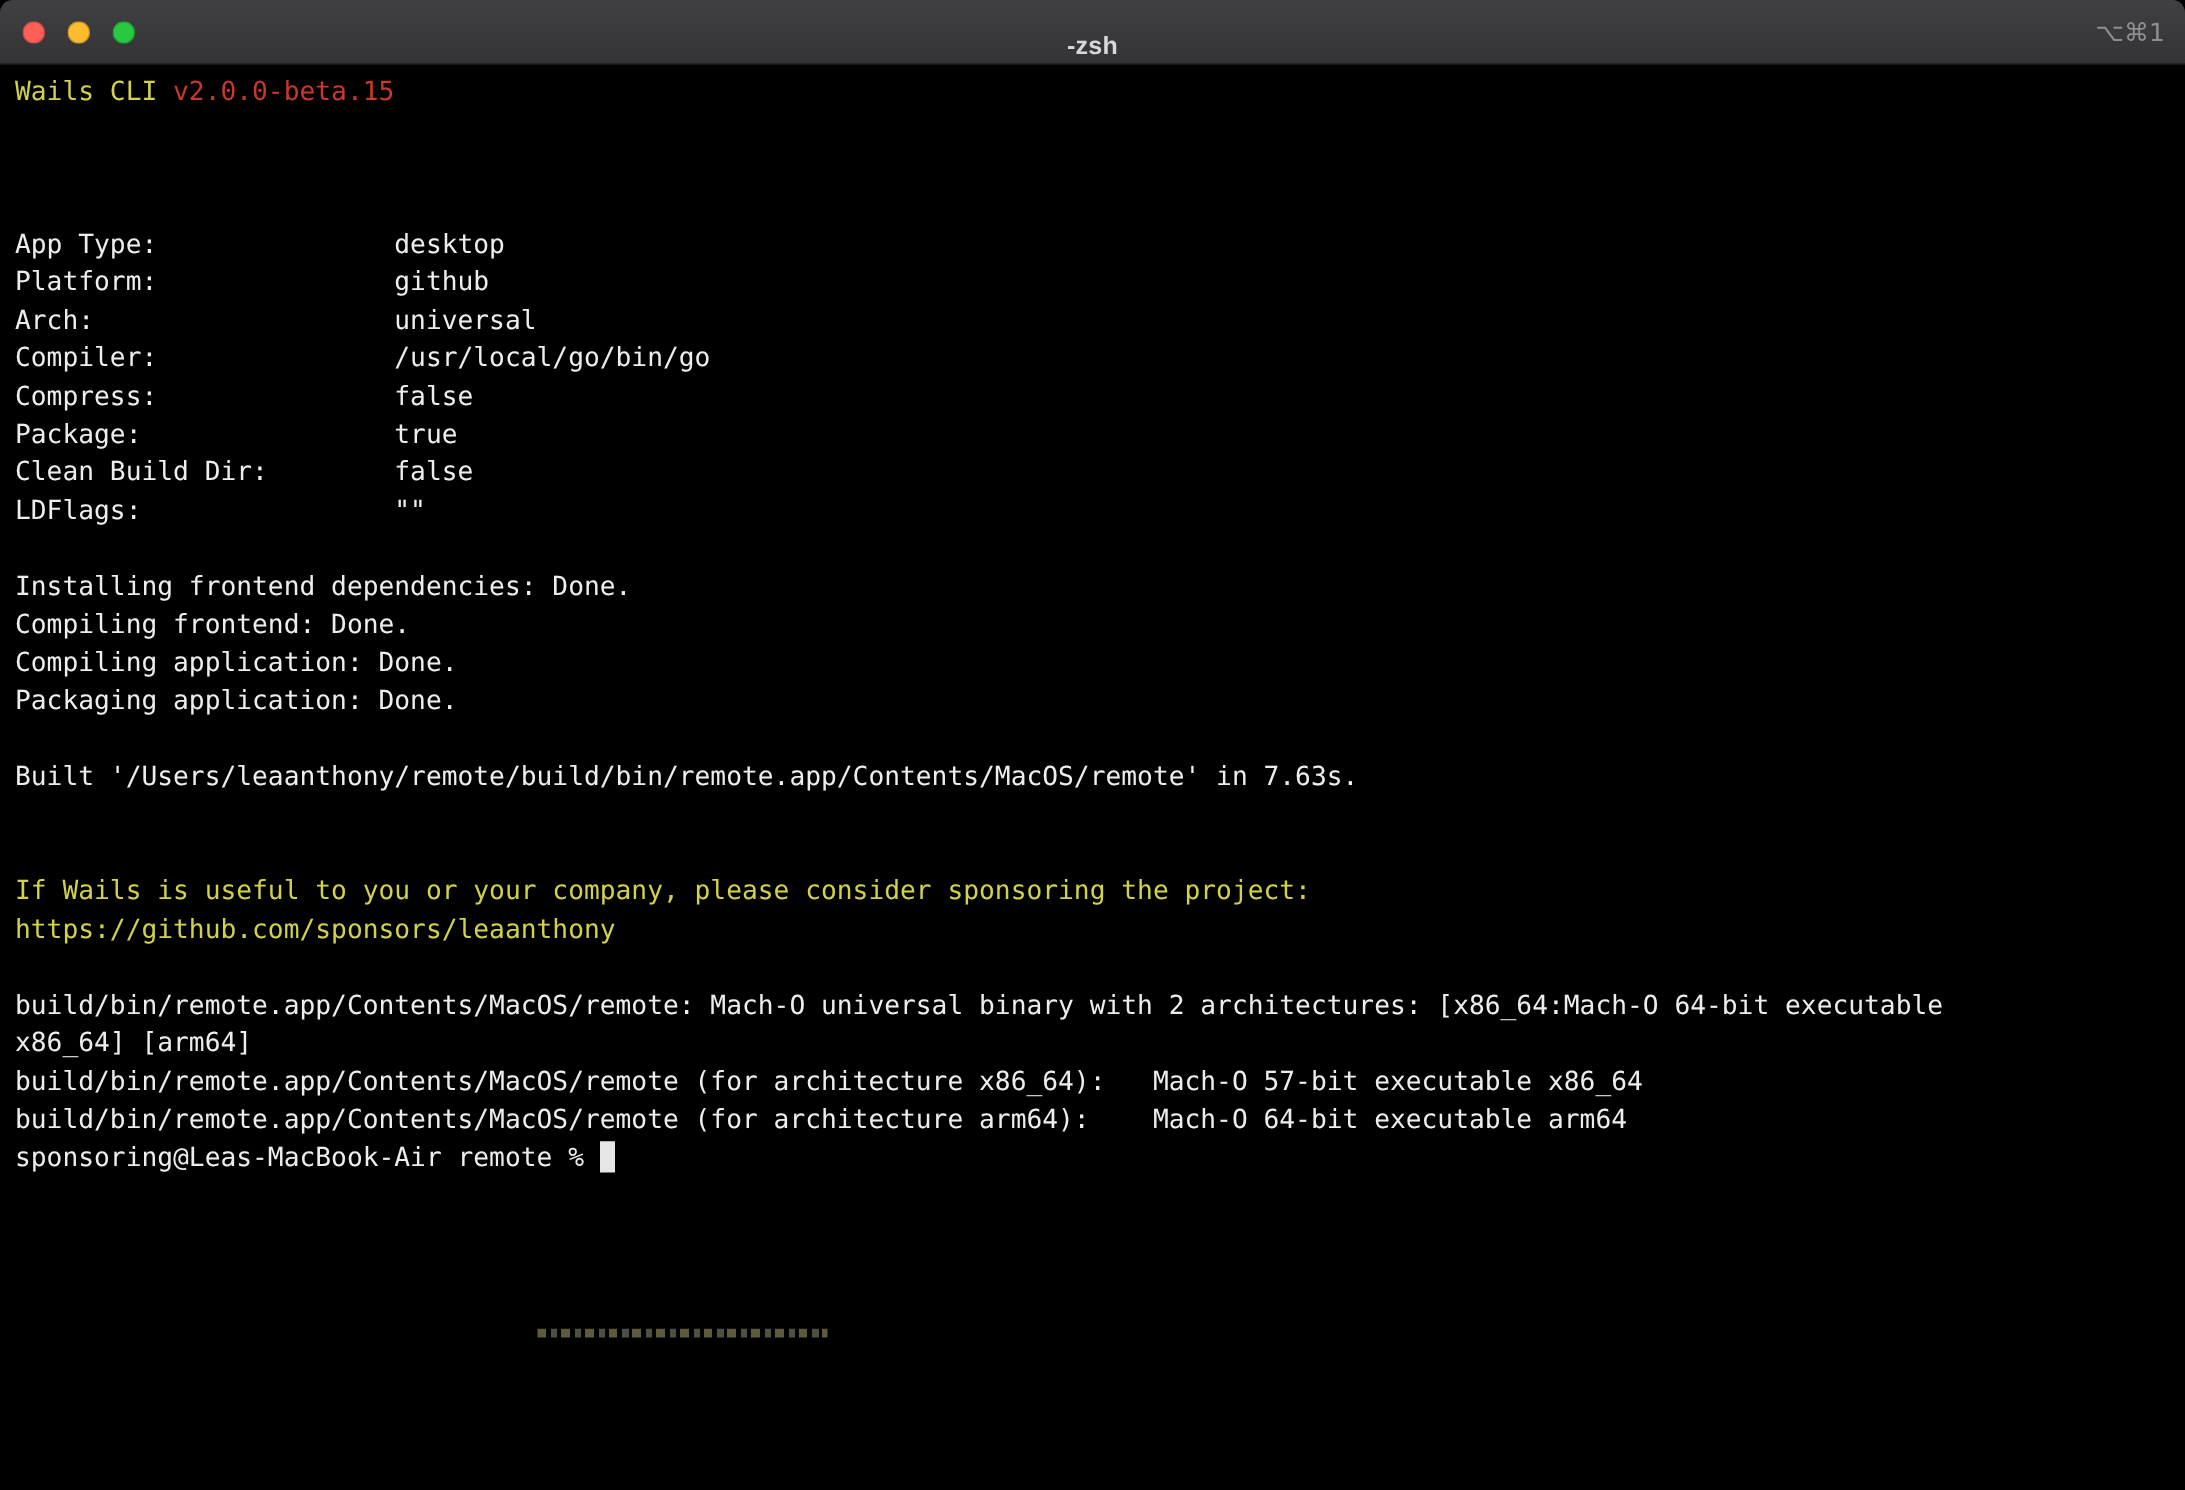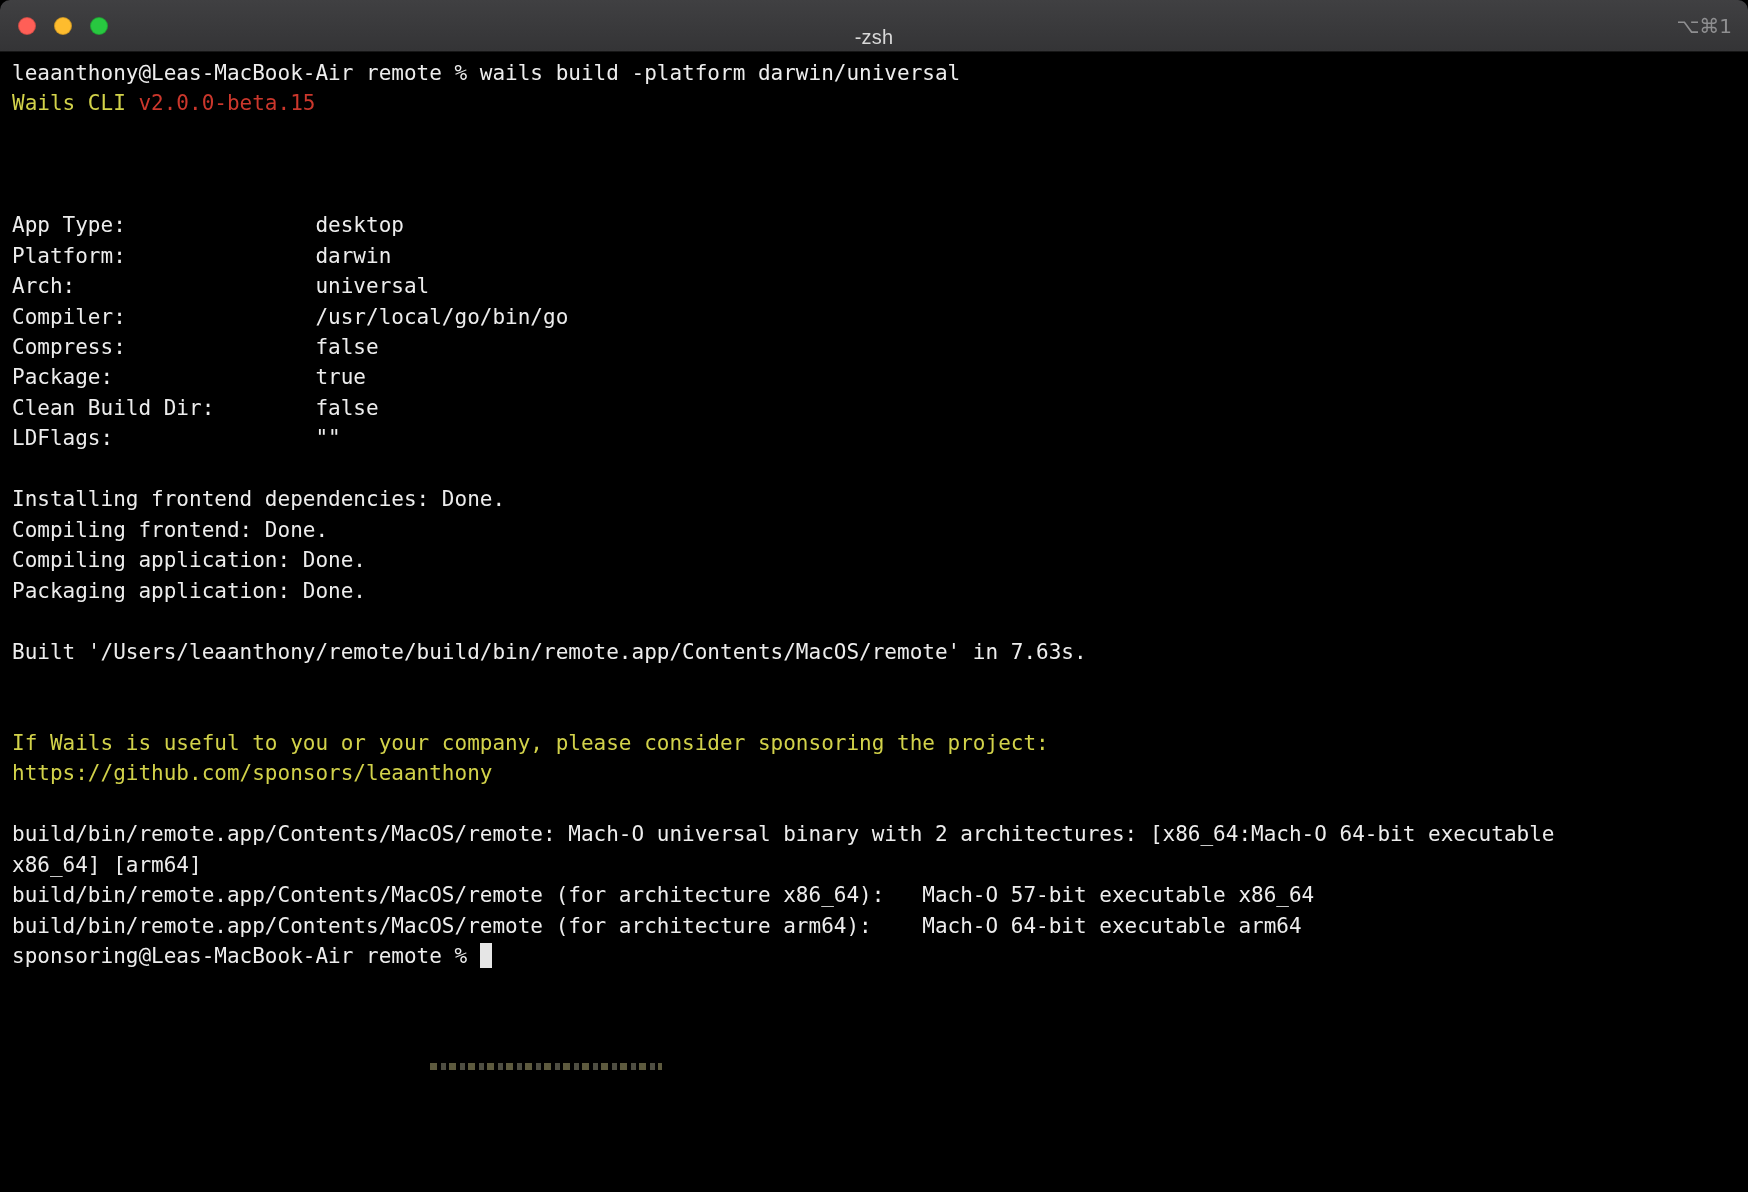--- a/index.html
+++ b/index.html
@@ -34,21 +34,21 @@
   }
   .light {
     width: 18px; height: 18px; border-radius: 50%;
     border: 0.5px solid rgba(0,0,0,0.2);
   }
   .light.close   { background: var(--traffic_close, #ff5f57); }
   .light.minimize{ background: var(--traffic_minimize, #febc2e); }
   .light.zoom    { background: var(--traffic_zoom, #28c840); }
   .title {
     font-family: "Liberation Sans", sans-serif;
-    font-weight: normal;
+    font-weight: bold;
     font-size: 20px;
     color: var(--title_text, #d8d8d8);
     letter-spacing: 0.2px;
     margin-top: 24px;
   }
   .shortcut {
     position: absolute; right: 16px; top: 0; height: 52px;
     display: flex; align-items: center;
     font-family: "DejaVu Sans", sans-serif;
     font-size: 20px;
@@ -88,27 +88,26 @@
     <div class="traffic">
       <div class="light close"></div>
       <div class="light minimize"></div>
       <div class="light zoom"></div>
     </div>
     <div class="title">-zsh</div>
     <div class="shortcut">⌥⌘1</div>
   </div>
 
   <div class="term">
-      <div class="term-line"><span>leaanthony@Leas-MacBook-Air remote % wails build -platform darwin/universal</span></div>
       <div class="term-line"><span class="c-yellow">Wails CLI </span><span class="c-red">v2.0.0-beta.15</span></div>
       <div class="term-line"></div>
       <div class="term-line"></div>
       <div class="term-line"></div>
       <div class="term-line"><span>App Type:               desktop</span></div>
-      <div class="term-line"><span>Platform:               darwin</span></div>
+      <div class="term-line"><span>Platform:               github</span></div>
       <div class="term-line"><span>Arch:                   universal</span></div>
       <div class="term-line"><span>Compiler:               /usr/local/go/bin/go</span></div>
       <div class="term-line"><span>Compress:               false</span></div>
       <div class="term-line"><span>Package:                true</span></div>
       <div class="term-line"><span>Clean Build Dir:        false</span></div>
       <div class="term-line"><span>LDFlags:                ""</span></div>
       <div class="term-line"></div>
       <div class="term-line"><span>Installing frontend dependencies: Done.</span></div>
       <div class="term-line"><span>Compiling frontend: Done.</span></div>
       <div class="term-line"><span>Compiling application: Done.</span></div>

